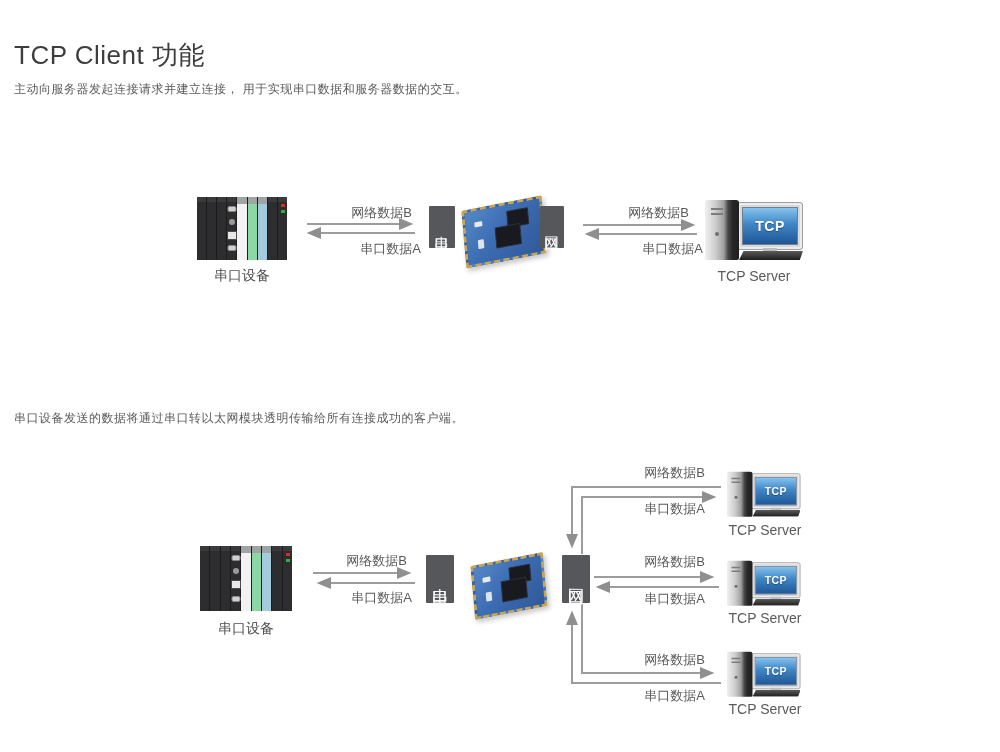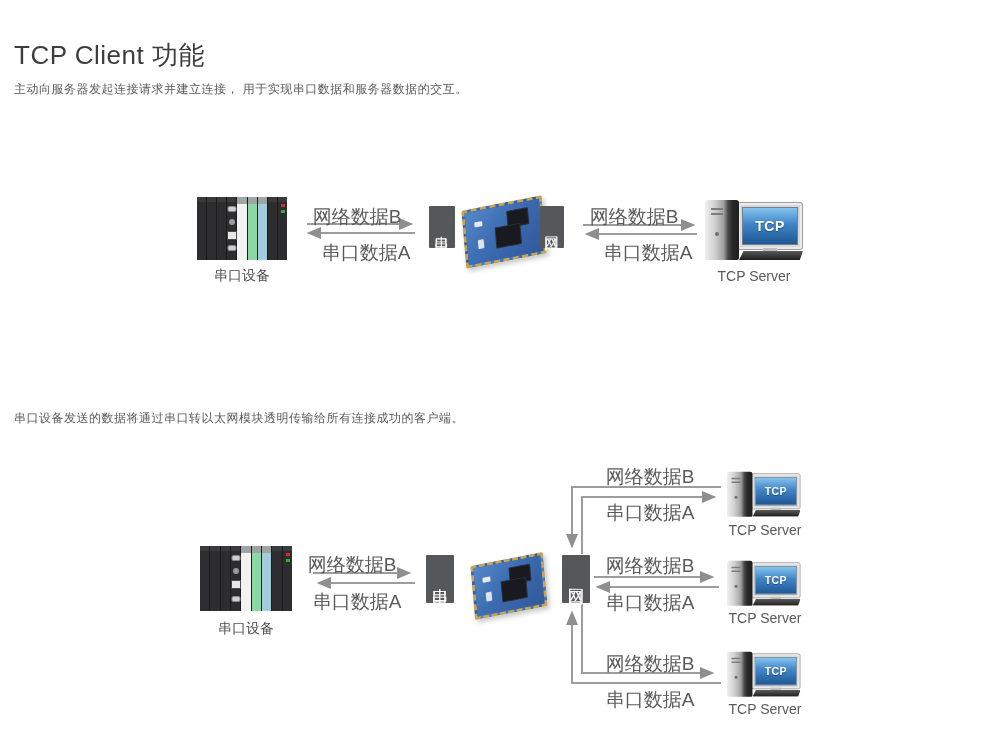--- a/index.html
+++ b/index.html
@@ -3,21 +3,21 @@
 <meta charset="utf-8">
 <style>
   html,body{margin:0;padding:0;background:#fff;}
   body{font-family:"Liberation Sans","DejaVu Sans",sans-serif;}
   .canvas{position:relative;width:1000px;height:752px;background:#fff;overflow:hidden;}
   .abs{position:absolute;}
   .centered{text-align:left;width:100%;left:14px;}
   .sec-title{font-size:26px;font-weight:500;color:var(--heading);letter-spacing:.5px;}
   .sec-desc{font-size:12px;color:var(--body-text);letter-spacing:.5px;}
   .caption{font-size:14px;color:var(--caption-text);text-align:center;}
-  .flow-label{font-size:19px;color:var(--label-text);text-align:center;}
+  .flow-label{font-size:13px;color:var(--label-text);text-align:right;}
 
   
   .port-box{background:var(--port-box-bg);color:var(--port-box-text);
     display:flex;align-items:center;justify-content:center;
     writing-mode:vertical-rl;text-orientation:upright;
     font-size:15px;line-height:1;letter-spacing:3px;border-radius:1px;}
   .port-box.big{font-size:17px;letter-spacing:4px;}
 
   
   .plc{display:flex;background:#1c1c1c;padding:0;}

